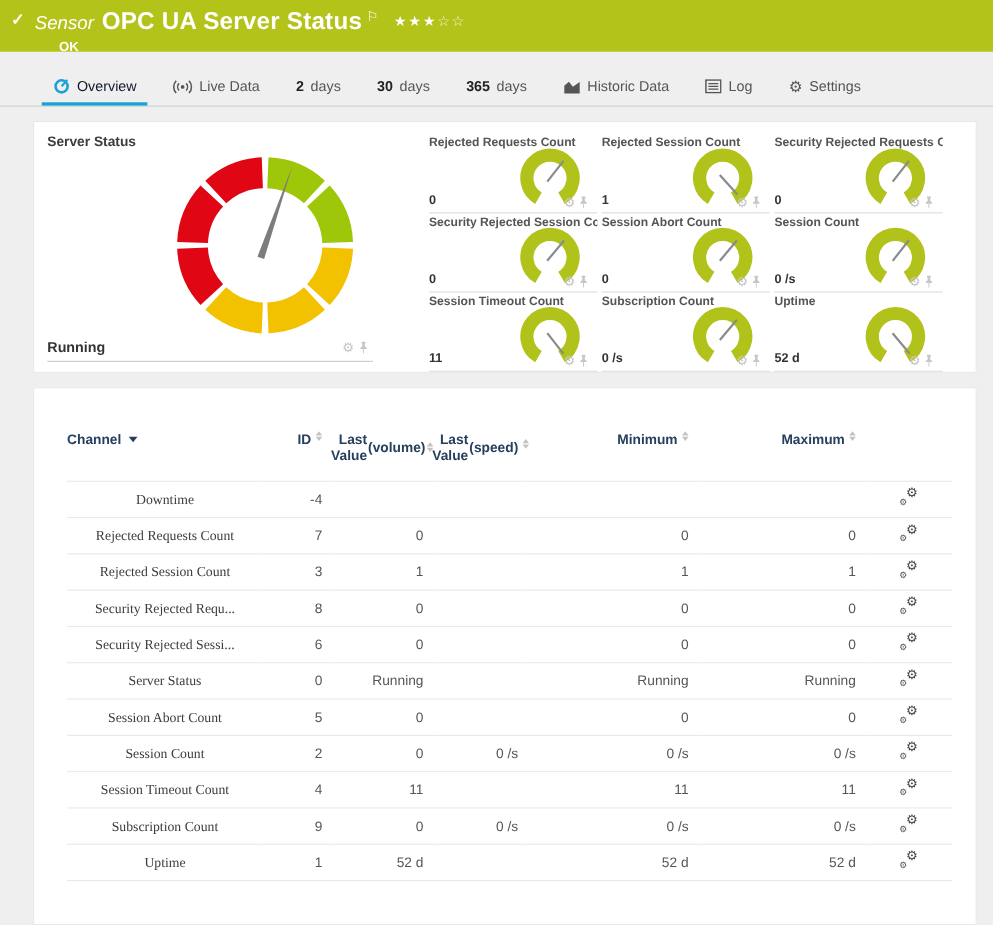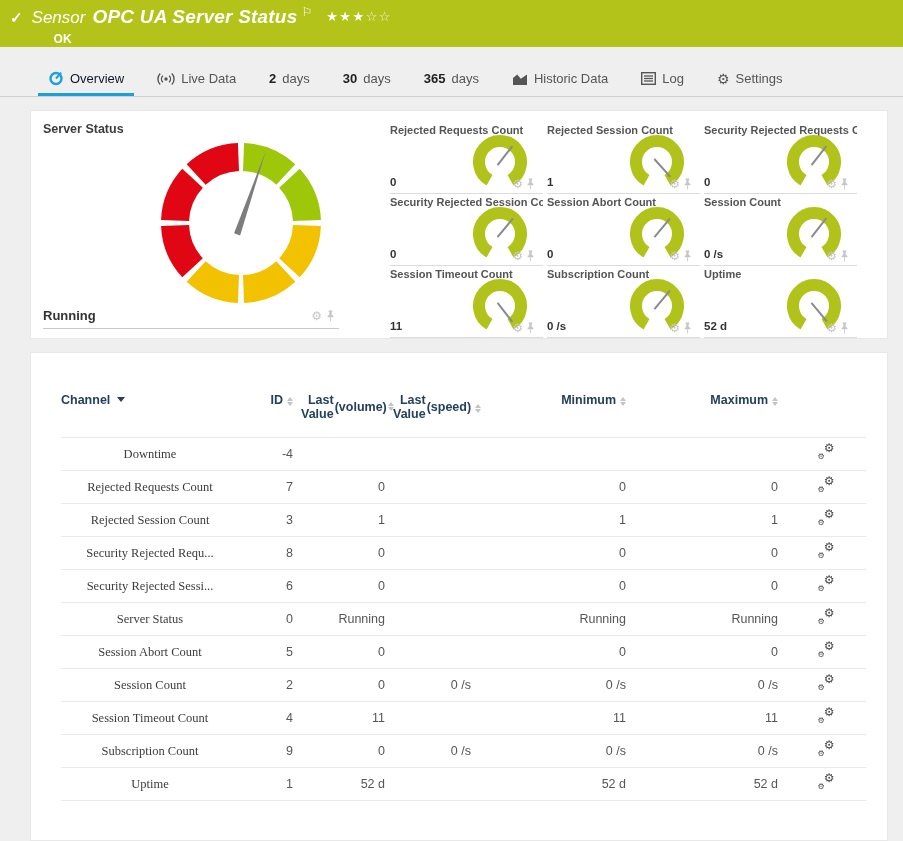--- a/index.html
+++ b/index.html
@@ -5,21 +5,21 @@
   html,body{margin:0;padding:0;}
   body{font-family:"Liberation Sans",sans-serif;background:#efefef;}
   .page{width:903px;height:841px;overflow:hidden;background:#efefef;position:relative;}
 
   
   .topbar{background:#b4c319;height:47px;color:#fff;display:flex;align-items:flex-start;
           padding:6px 0 0 10px;box-sizing:border-box;}
   .check{font-size:15px;font-weight:bold;margin:3px 9px 0 0;}
   .t-line1{display:flex;align-items:baseline;line-height:1.2;}
   .kind{font-style:italic;font-size:17px;margin-right:7px;}
-  .s-title{font-weight:bold;font-size:19px;letter-spacing:.2px;font-style:italic;}
+  .s-title{font-weight:bold;font-size:22px;letter-spacing:.2px;}
   .flag{font-size:12px;position:relative;top:-7px;margin-left:4px;cursor:pointer;}
   .stars{margin-left:14px;font-size:13px;letter-spacing:1.5px;position:relative;top:-2px;cursor:pointer;}
   .stars .off{opacity:.85;}
   .status-ok{font-weight:bold;font-size:12px;margin:3px 0 0 22px;}
 
   
   .tabs{height:50px;display:flex;align-items:flex-end;border-bottom:1px solid #cfcfcf;
         padding-left:38px;box-sizing:border-box;}
   .tab{display:flex;align-items:center;gap:6px;padding:0 10px 10px;margin-right:13px;
        font-size:13px;color:#555;cursor:pointer;white-space:nowrap;}
@@ -50,21 +50,21 @@
   .mini-icons{position:absolute;right:8px;bottom:3px;display:flex;gap:3px;align-items:center;color:#c6c6c6;}
 
   
   .table-panel{min-height:489px;padding-bottom:30px;}
   table{border-collapse:collapse;margin-left:30px;width:805px;table-layout:fixed;font-size:12.5px;}
   thead th{color:#24405e;font-weight:bold;text-align:right;padding:40px 8px 16px 0;
            vertical-align:top;font-size:12.5px;cursor:pointer;}
   thead th.ch{text-align:left;padding-right:0;}
   thead th.set{cursor:default;}
   .h-col{display:flex;flex-direction:row;align-items:center;gap:1px;}
-  .h-line{display:inline-flex;align-items:flex-end;gap:4px;justify-content:flex-end;}
+  .h-line{display:inline-flex;align-items:flex-start;gap:4px;justify-content:flex-end;}
   tbody td{border-top:1px solid #e9e9e9;height:32px;padding:0 8px 0 0;text-align:right;color:#565656;}
   tbody tr:last-child td{border-bottom:1px solid #e9e9e9;}
   td.ch{text-align:center;color:#3c3c3c;padding-right:0;white-space:nowrap;overflow:hidden;font-family:Liberation Serif, serif;}
   td.set{text-align:center;padding-right:0;}
   .caret{display:inline-block;width:0;height:0;border-left:4px solid transparent;
          border-right:4px solid transparent;border-top:5px solid #24405e;margin-left:7px;
          vertical-align:middle;position:relative;top:-1px;}
   .sort{display:inline-flex;flex-direction:column;gap:1px;vertical-align:middle;position:relative;top:-1px;}
   .sort i{width:0;height:0;border-left:3.5px solid transparent;border-right:3.5px solid transparent;}
   .sort .up{border-bottom:4px solid #c3c3c3;}

